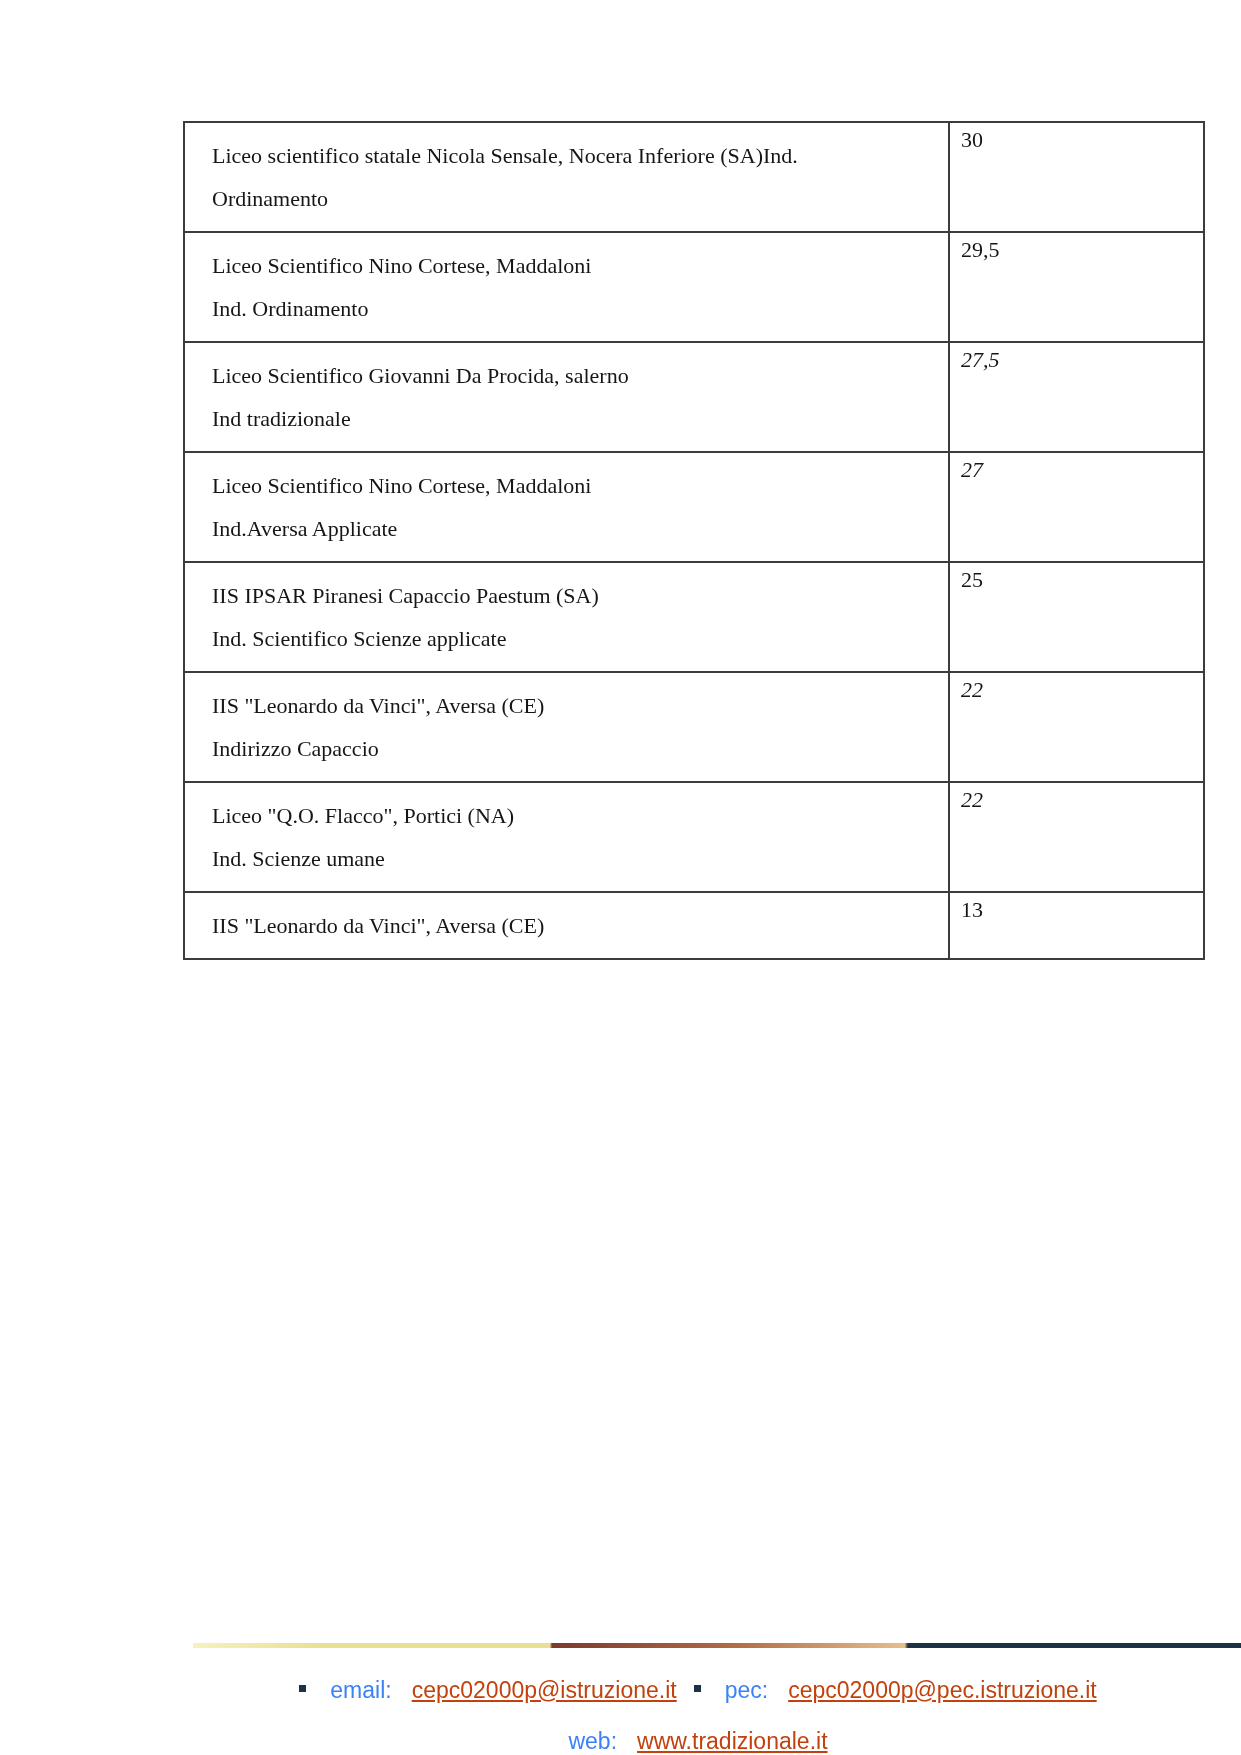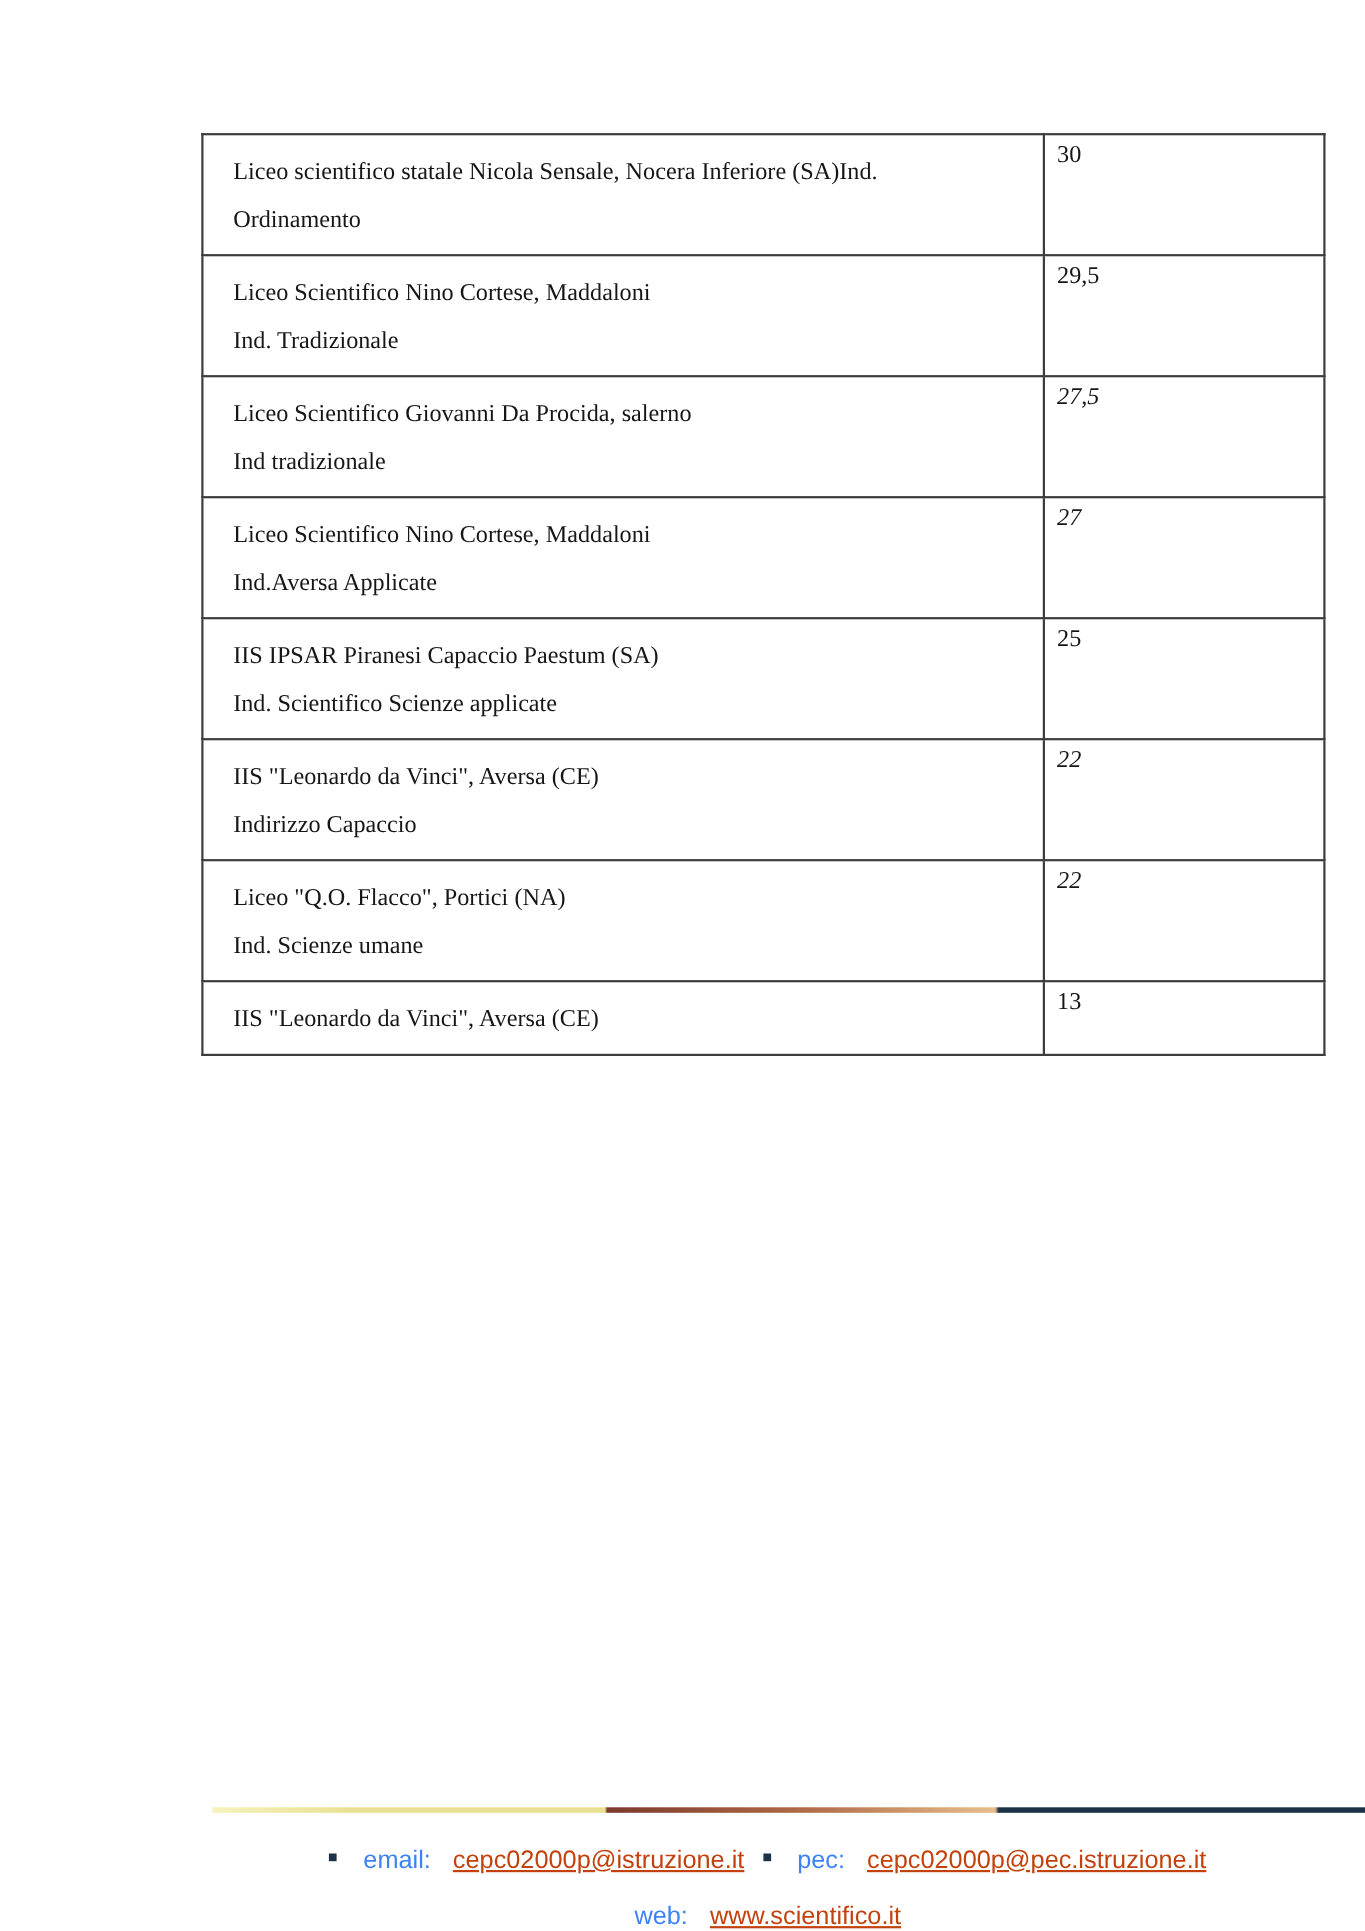--- a/index.html
+++ b/index.html
@@ -99,21 +99,21 @@
         <tr>
       <td class="school-cell">
         <div class="line">Liceo scientifico statale Nicola Sensale, Nocera Inferiore (SA)Ind.</div>
         <div class="line">Ordinamento</div>
       </td>
       <td class="score-cell">30</td>
     </tr>
         <tr>
       <td class="school-cell">
         <div class="line">Liceo Scientifico Nino Cortese, Maddaloni</div>
-        <div class="line">Ind. Tradizionale</div>
+        <div class="line">Ind. Ordinamento</div>
       </td>
       <td class="score-cell">29,5</td>
     </tr>
         <tr>
       <td class="school-cell">
         <div class="line">Liceo Scientifico Giovanni Da Procida, salerno</div>
         <div class="line">Ind tradizionale</div>
       </td>
       <td class="score-cell italic">27,5</td>
     </tr>
@@ -155,20 +155,20 @@
       </tbody>
   </table>
 
   <div>
     <div class="divider"></div>
     <div class="footer-text">
       <div class="fline">
         <span class="bullet first"></span><span class="label">email:</span><a class="link">cepc02000p@istruzione.it</a><span class="bullet second"></span><span class="label">pec:</span><a class="link">cepc02000p@pec.istruzione.it</a>
       </div>
       <div class="fline">
-        <span class="label">web:</span><a class="link">www.scientifico.it</a>
+        <span class="label">web:</span><a class="link">www.tradizionale.it</a>
       </div>
     </div>
   </div>
 
   <div class="page-number">2</div>
 
 </div>
 
 </body></html>

